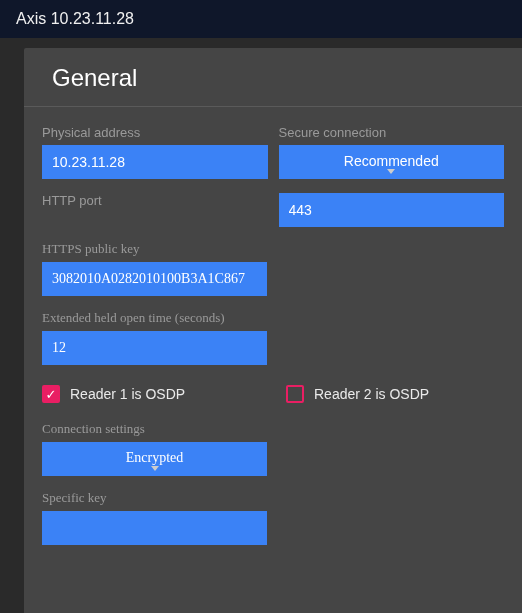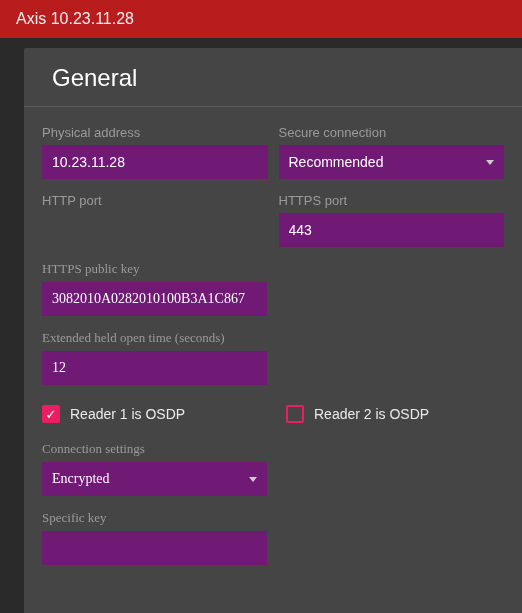--- a/index.html
+++ b/index.html
@@ -5,21 +5,21 @@
   * { box-sizing: border-box; margin: 0; padding: 0; }
   body {
     background: #2a2a2a;
     font-family: -apple-system, BlinkMacSystemFont, "Segoe UI", Arial, sans-serif;
     width: 522px;
     height: 613px;
     overflow: hidden;
     color: #fff;
   }
   .titlebar {
-    background: #b91c1c;
+    background: #0f172a;
     padding: 10px 16px;
     font-size: 16px;
     font-weight: 500;
     color: #f0f0f0;
   }
   .panel {
     margin: 10px 0 0 24px;
     background: #454545;
     border-radius: 2px 0 0 0;
     padding: 0;
@@ -50,35 +50,36 @@
     min-width: 0;
   }
   .label {
     font-size: 13px;
     color: #9a9a9a;
     margin-bottom: 5px;
     display: block;
   }
   .input, .select {
     width: 100%;
-    background: #701a75;
+    background: #3b82f6;
     border: none;
     color: #fff;
     font-size: 14px;
     padding: 8px 10px;
     height: 34px;
     outline: none;
     font-family: inherit;
   }
   .input::placeholder { color: #888; }
   .select {
     display: flex;
     align-items: center;
     justify-content: space-between;
     cursor: pointer;
+    flex-direction: column;
   }
   .select-text { color: #fff; font-size: 14px; }
   .caret {
     width: 0; height: 0;
     border-left: 4px solid transparent;
     border-right: 4px solid transparent;
     border-top: 5px solid #ccc;
   }
   .checkbox-row {
     display: flex;
@@ -140,21 +141,20 @@
           <span class="caret"></span>
         </div>
       </div>
     </div>
 
     <div class="row">
       <div class="col">
         <span class="label">HTTP port</span>
       </div>
       <div class="col">
-        <span class="label">HTTPS port</span>
         <input class="input" type="text" value="443" style="">
       </div>
     </div>
 
 
     <div class="row">
       <div class="col narrow">
         <span class="label">HTTPS public key</span>
         <input class="input" type="text" value="3082010A0282010100B3A1C867" style="">
       </div>

